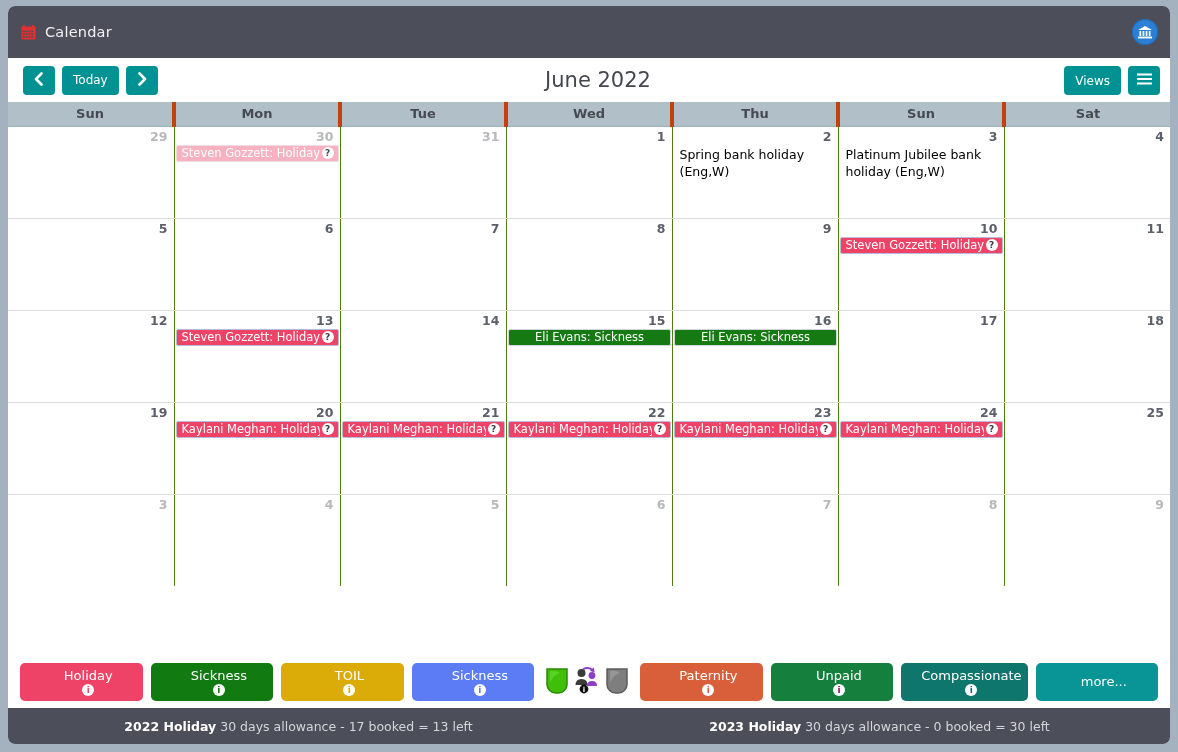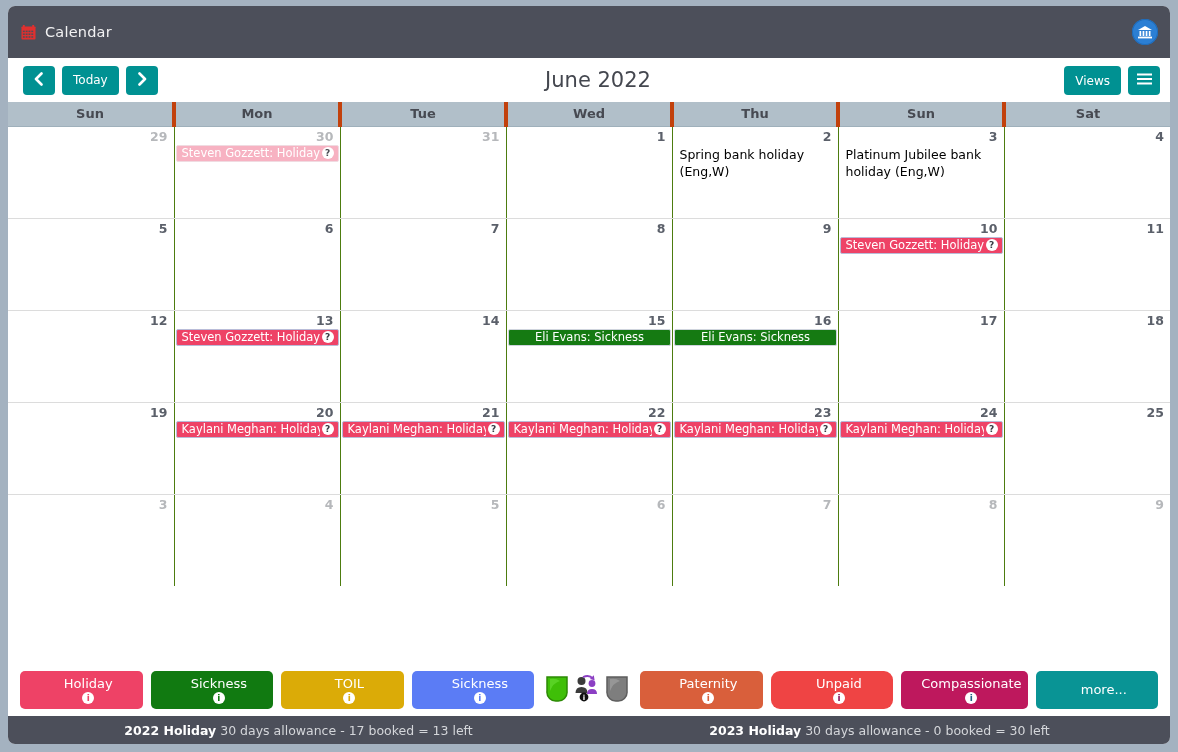--- a/index.html
+++ b/index.html
@@ -196,21 +196,21 @@
     border-radius: 50%;
     background: #ffffff;
     display: inline-flex; align-items: center; justify-content: center;
     font-size: 9px; font-weight: bold;
     line-height: 12px;
   }
   .icon-cluster { display: flex; align-items: center; gap: 4px; flex: 0 0 auto; padding: 0 2px; }
   
   .allowance-bar {
     background: #4c4f5a;
-    height: 28px;
+    height: 36px;
     display: flex;
     align-items: center;
     flex: 0 0 auto;
   }
   .allow-item {
     flex: 1 1 0;
     text-align: center;
     color: #d4d6da;
     font-size: 12.5px;
   }
@@ -517,25 +517,25 @@
           </svg></span>
         <span><svg width="26" height="28" viewBox="0 0 26 28">
             <path d="M3 3 h20 v14 a9 9 0 0 1 -10 10 a9 9 0 0 1 -10 -10 z" fill="#7e7e7e" stroke="#5e5e5e" stroke-width="1.5"></path>
             <path d="M6 5 q6 -1 10 2 q-7 2 -10 10 z" fill="#a9a9a9" opacity="0.55"></path>
           </svg></span>
       </div>
       <button class="legend-btn" style="background: rgb(217, 95, 59);">
         <span>Paternity</span>
         <span class="info-dot" style="color: rgb(217, 95, 59);">i</span>
       </button>
-      <button class="legend-btn" style="background: #ef4444; border-radius: 9px;">
+      <button class="legend-btn" style="background: #15803d;">
         <span>Unpaid</span>
         <span class="info-dot" style="color: rgb(138, 17, 89);">i</span>
       </button>
-      <button class="legend-btn" style="background: #be185d;">
+      <button class="legend-btn" style="background: #0f766e;">
         <span>Compassionate</span>
         <span class="info-dot" style="color: rgb(29, 98, 133);">i</span>
       </button>
       <button class="legend-btn single" style="background: rgb(9, 148, 149);">
         <span>more...</span>
       </button>
     </div>
 
   <div class="allowance-bar" id="allow-bar">
       <div class="allow-item"><b>2022 Holiday</b><span> 30 days allowance - 17 booked = 13 left</span></div>

